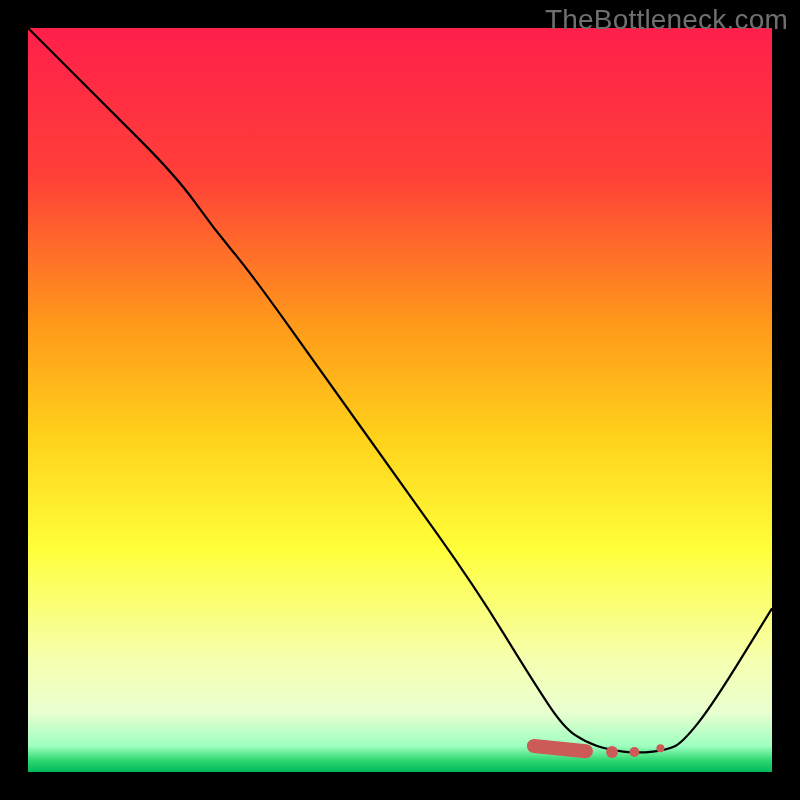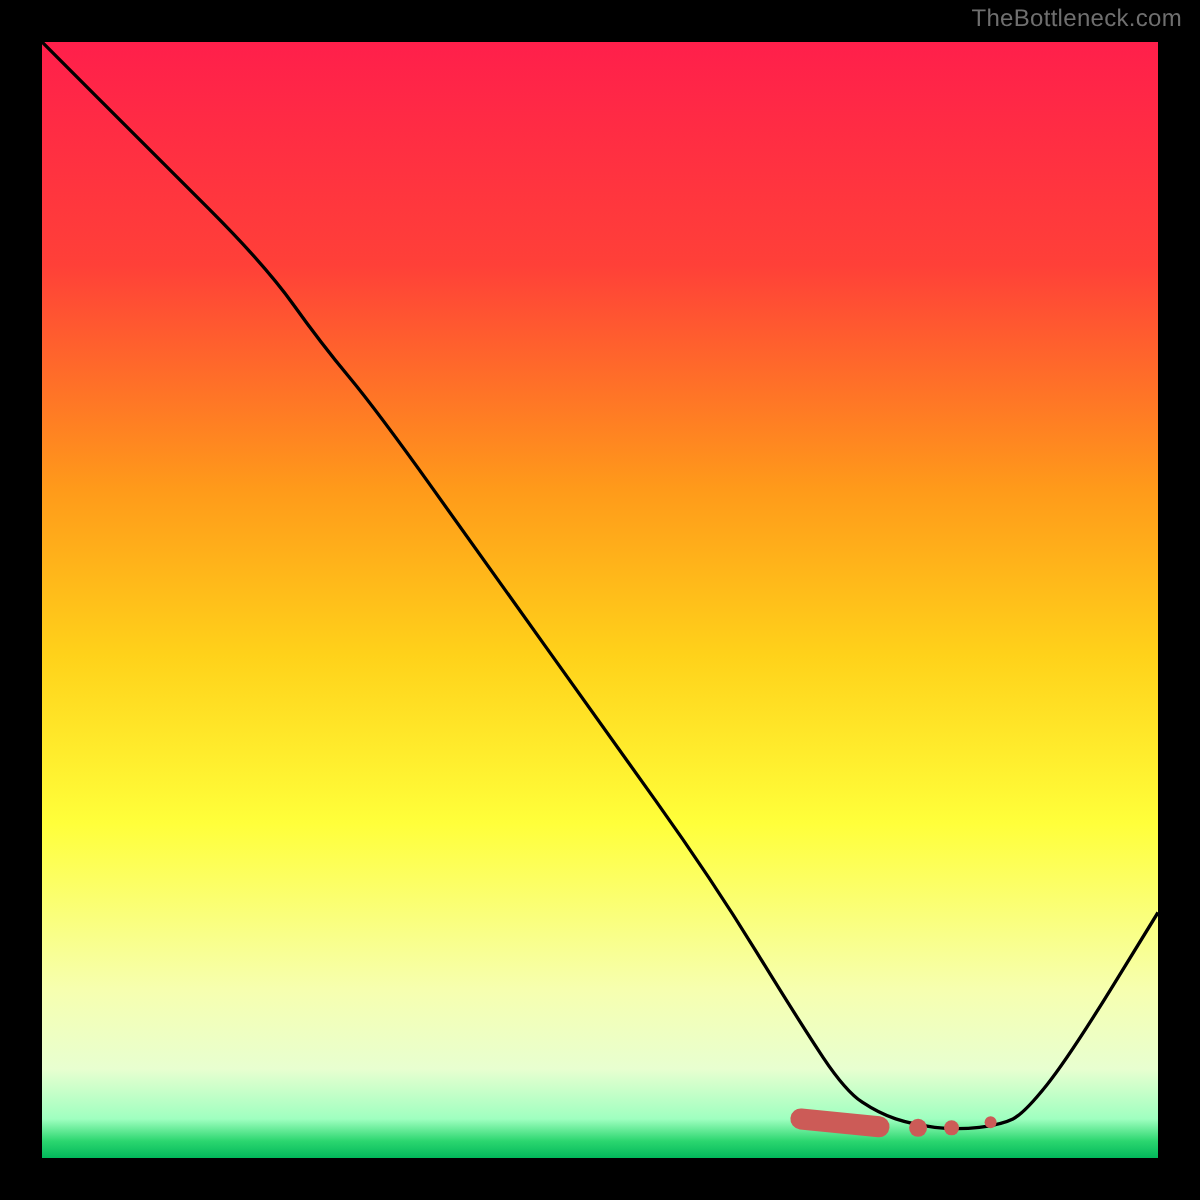--- a/index.html
+++ b/index.html
@@ -23,21 +23,21 @@
     left: 28px;
     top: 28px;
     width: 744px;
     height: 744px;
   }
   .watermark {
     position: absolute;
     top: 4px;
     right: 12px;
     font-family: Arial, Helvetica, sans-serif;
-    font-size: 16px;
+    font-size: 28px;
     color: #6f6f6f;
     letter-spacing: 0.2px;
     user-select: none;
   }
 </style>
 </head>
 <body>
 
 <div class="frame">
   <div class="plot">

